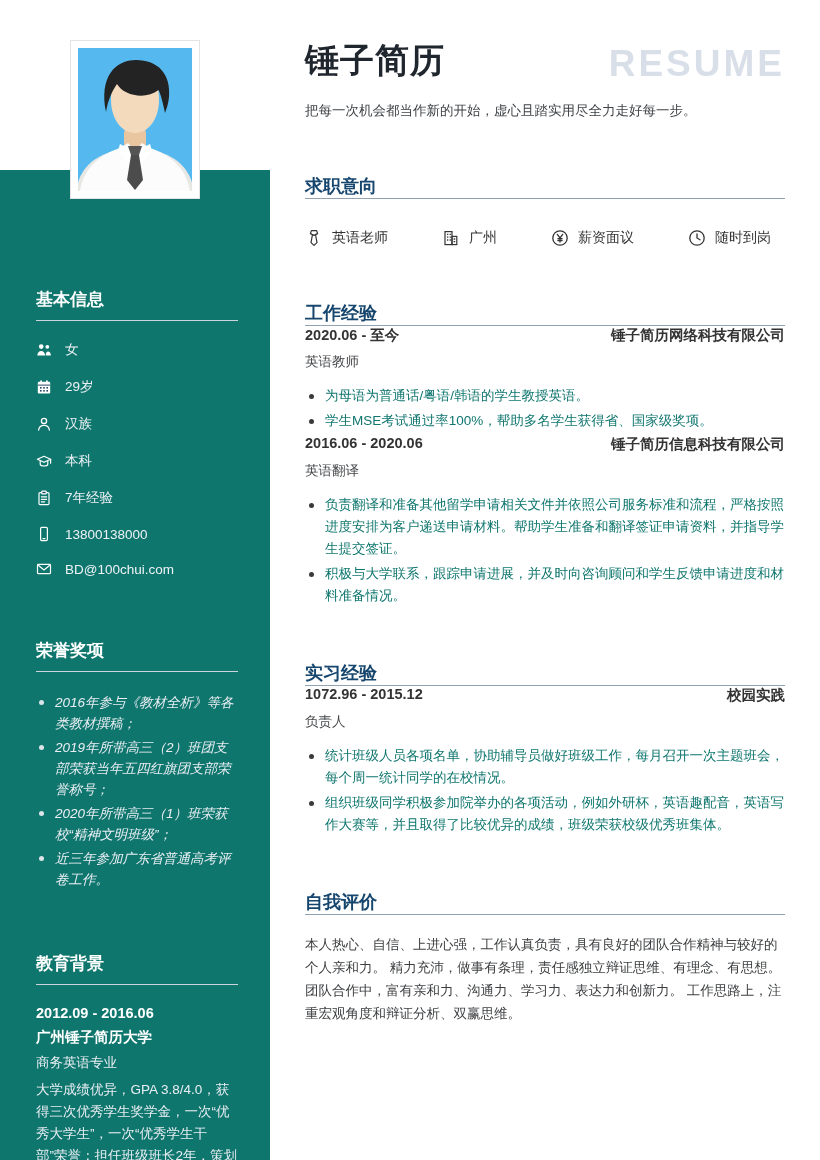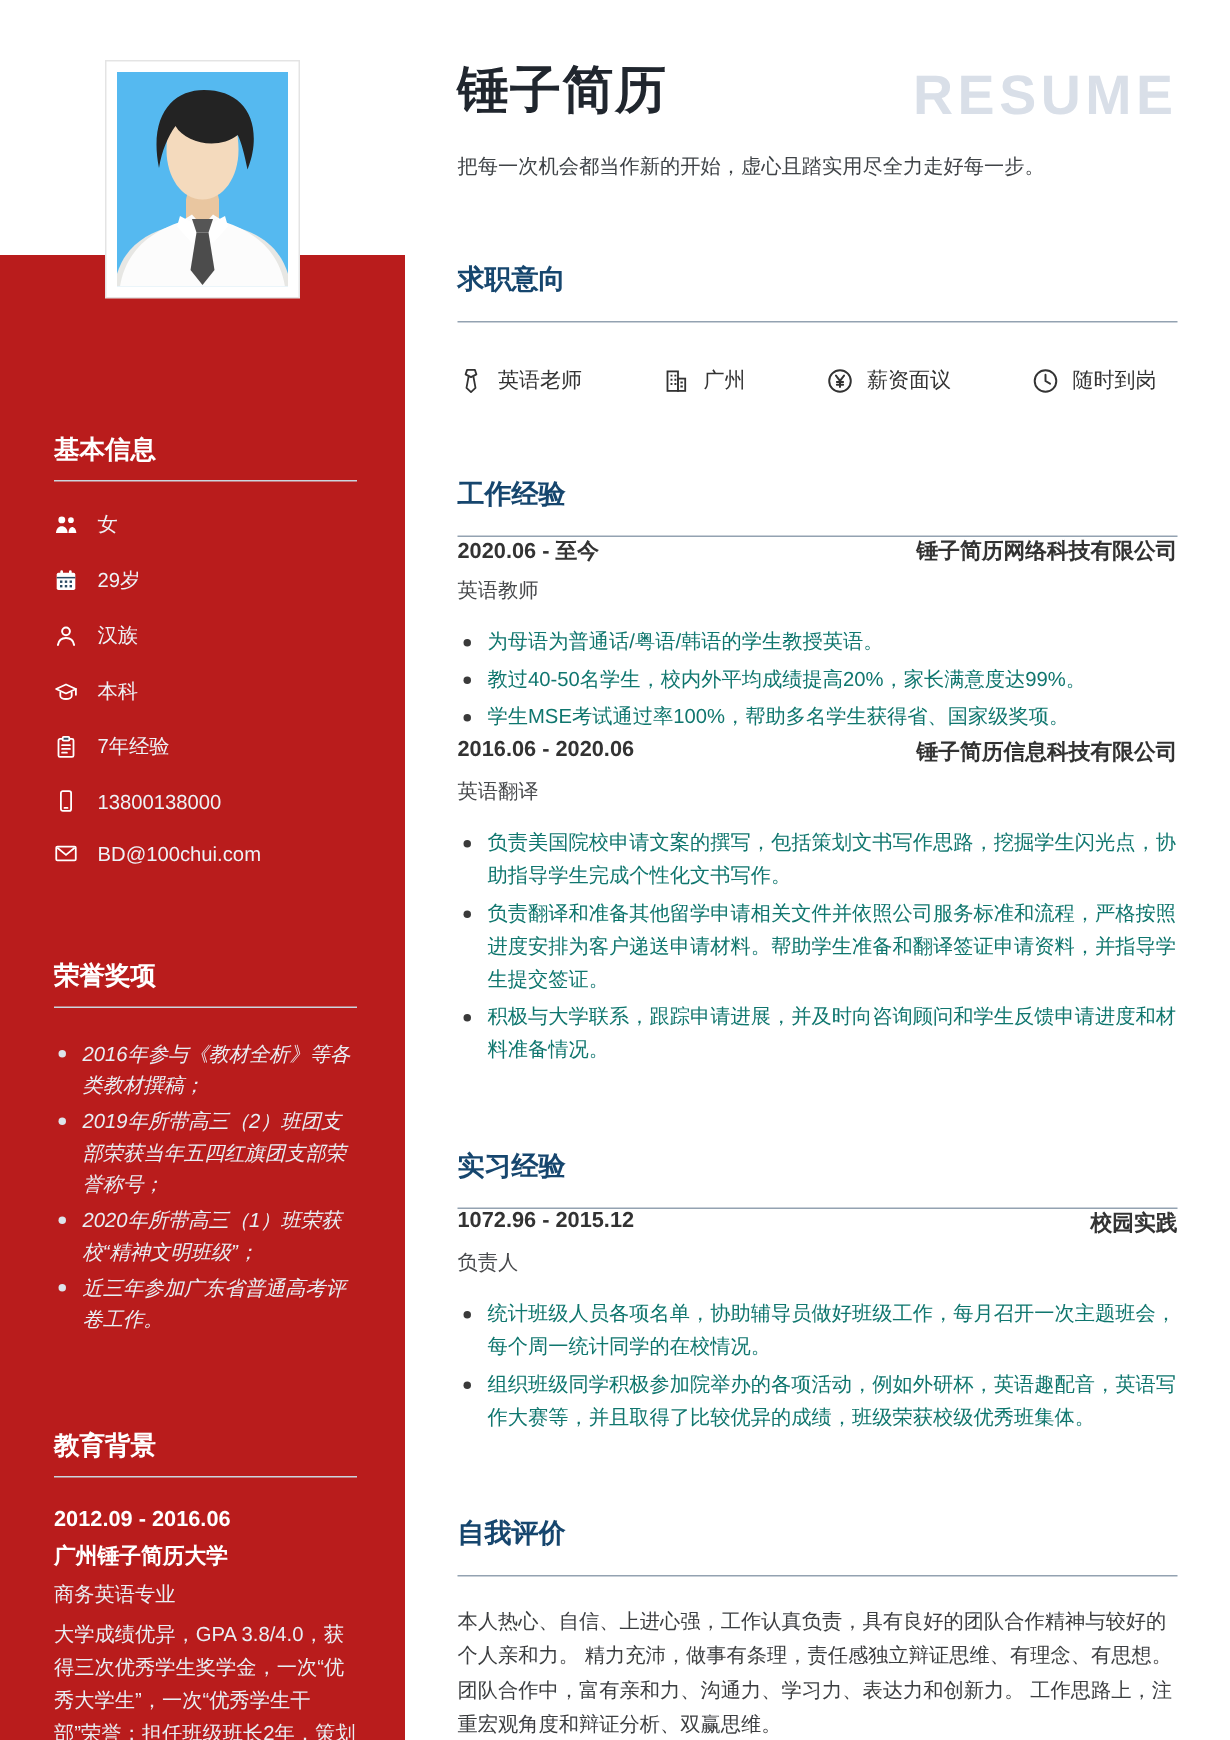--- a/index.html
+++ b/index.html
@@ -4,21 +4,21 @@
 <style>
   html,body{margin:0;padding:0;}
   body{
     width:820px;height:1160px;overflow:hidden;background:#fff;
     font-family:"Liberation Sans","DejaVu Sans",sans-serif;
     -webkit-font-smoothing:antialiased;
   }
   .page{display:flex;width:820px;height:1160px;}
 
   
-  .sidebar{flex:0 0 270px;width:270px;background:#b91c1c;position:relative;color:#edf1f5;}
+  .sidebar{flex:0 0 270px;width:270px;background:#0f766e;position:relative;color:#edf1f5;}
   .sidebar-top{height:170px;background:#ffffff;}
   .photo-frame{
     position:absolute;top:41px;left:71px;width:128px;height:157px;
     background:#fff;padding:7px;box-sizing:border-box;z-index:2;
     box-shadow:0 0 0 1px #e4e4e4;
   }
   .photo-inner{width:100%;height:100%;overflow:hidden;}
   .photo-inner svg{display:block;width:100%;height:100%;}
 
   .sidebar-body{padding:0 32px 0 36px;}
@@ -46,21 +46,21 @@
   
   .main{flex:1;padding:40px 35px 0 35px;box-sizing:border-box;}
   .header-row{display:flex;justify-content:space-between;align-items:flex-start;}
   .page-title{font-size:34px;font-weight:600;color:#20262e;letter-spacing:1px;line-height:1.2;}
   .watermark{font-size:37px;font-weight:bold;color:#d9dfe8;letter-spacing:3px;line-height:1.2;margin-top:2px;}
   .tagline{margin-top:16px;font-size:13.5px;color:#3f4347;}
 
   .m-section{margin-top:54px;}
   .m-title{
     font-size:18px;font-weight:bold;color:#16466e;
-    padding-bottom:16px;border-bottom:1px solid #93a2b1;
+    padding-bottom:0;border-bottom:1px solid #93a2b1;
   }
 
   .intent-row{display:flex;margin-top:30px;padding-right:14px;justify-content:space-between;}
   .intent-item{display:flex;align-items:center;gap:9px;font-size:14px;color:#333;}
   .intent-item svg{display:block;}
 
   .job{}
   .job-head{display:flex;justify-content:space-between;font-size:14.5px;font-weight:bold;color:#333;}
   .job-role{margin-top:8px;font-size:13.5px;color:#47494c;}
   .m-bullets{margin:14px 0 0;padding:0;list-style:none;font-size:13.5px;line-height:22px;color:#0f766e;}
@@ -266,33 +266,31 @@
       <div class="m-title">工作经验</div>
 
       <div class="job">
         <div class="job-head">
           <span>2020.06 - 至今</span>
           <span>锤子简历网络科技有限公司</span>
         </div>
         <div class="job-role">英语教师</div>
         <ul class="m-bullets">
           <li>为母语为普通话/粤语/韩语的学生教授英语。</li>
-          <li>教过40-50名学生，校内外平均成绩提高20%，家长满意度达99%。</li>
           <li>学生MSE考试通过率100%，帮助多名学生获得省、国家级奖项。</li>
         </ul>
       </div>
 
       <div class="job">
         <div class="job-head">
           <span>2016.06 - 2020.06</span>
           <span>锤子简历信息科技有限公司</span>
         </div>
         <div class="job-role">英语翻译</div>
         <ul class="m-bullets">
-          <li>负责美国院校申请文案的撰写，包括策划文书写作思路，挖掘学生闪光点，协助指导学生完成个性化文书写作。</li>
           <li>负责翻译和准备其他留学申请相关文件并依照公司服务标准和流程，严格按照进度安排为客户递送申请材料。帮助学生准备和翻译签证申请资料，并指导学生提交签证。</li>
           <li>积极与大学联系，跟踪申请进展，并及时向咨询顾问和学生反馈申请进度和材料准备情况。</li>
         </ul>
       </div>
     </section>
 
     <section class="m-section">
       <div class="m-title">实习经验</div>
       <div class="job">
         <div class="job-head">

